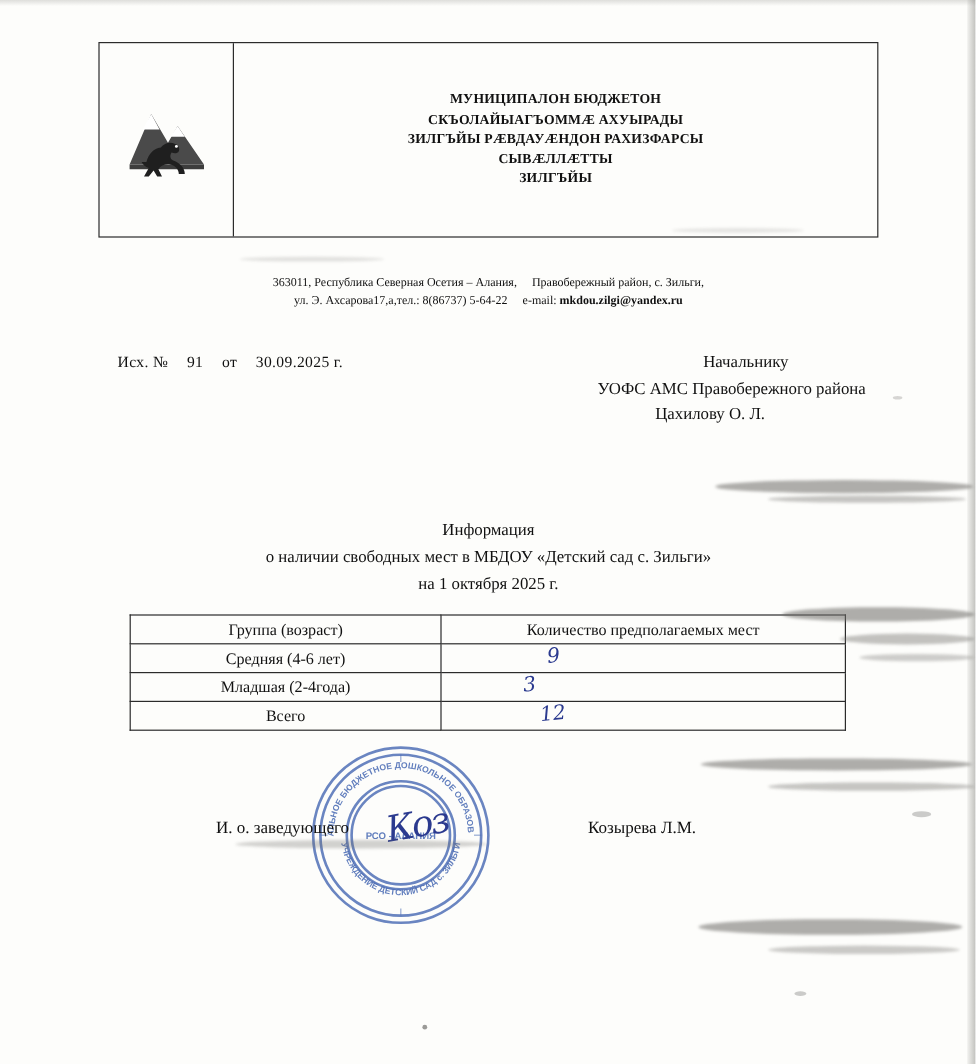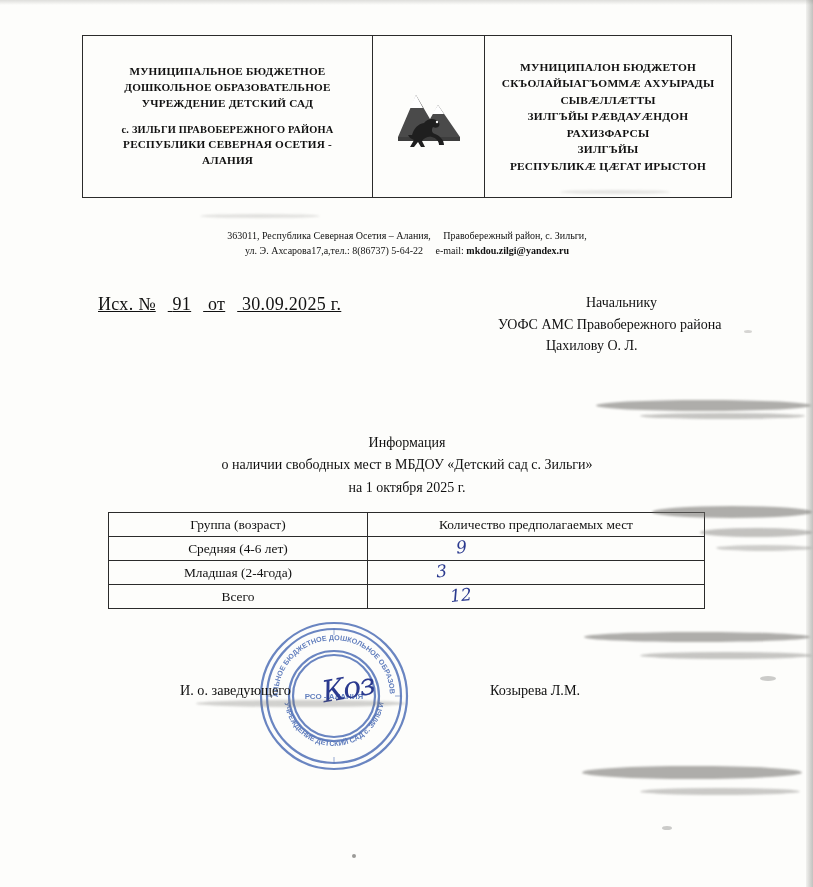--- a/index.html
+++ b/index.html
@@ -105,23 +105,22 @@
   .address .row {
     display: block;
   }
   .address .mail-bold { font-weight: bold; }
 
   
   .outgoing {
     position: absolute;
     left: 98px;
     top: 294px;
-    font-size: 18px;
+    font-size: 13px;
     letter-spacing: .3px;
-    text-decoration: underline;
   }
   .outgoing span { margin-right: 12px; }
 
   
   .addressee {
     position: absolute;
     left: 498px;
     top: 292px;
     font-size: 14px;
     line-height: 1.55;
@@ -238,54 +237,43 @@
 </style>
 </head>
 <body>
 
 <div class="scan"></div>
 <div class="scan-edge-top"></div>
 <div class="scan-edge-right"></div>
 
 <div class="letterhead">
 
-  <div class="lh-cell lh-left">
-    <div>
-      <p>МУНИЦИПАЛЬНОЕ БЮДЖЕТНОЕ</p>
-      <p>ДОШКОЛЬНОЕ ОБРАЗОВАТЕЛЬНОЕ</p>
-      <p>УЧРЕЖДЕНИЕ ДЕТСКИЙ САД</p>
-      <p class="block-gap small-caps-line">с. ЗИЛЬГИ ПРАВОБЕРЕЖНОГО РАЙОНА</p>
-      <p>РЕСПУБЛИКИ СЕВЕРНАЯ ОСЕТИЯ -</p>
-      <p>АЛАНИЯ</p>
-    </div>
-  </div>
 
   <div class="lh-cell lh-mid">
     <div class="coat">
       <svg viewBox="0 0 74 92" width="74" height="92" aria-hidden="true">
 
         <path d="M6 66 L24 24 L38 48 L46 34 L68 66 Z" fill="#4a4a4a"></path>
         <path d="M24 24 L31 37 L17 37 Z" fill="#ffffff"></path>
         <path d="M46 34 L52 43 L40 43 Z" fill="#ffffff"></path>
         <path d="M6 66 L68 66 L68 70 L6 70 Z" fill="#3d3d3d"></path>
 
         <path d="M20 64 c2-7 6-11 12-12 c3-4 8-5 12-3 c3 1 4 4 3 6 c-1 2-4 2-6 1 c-2 3-1 6 2 7 c5 2 9 6 9 11 l-5 0 c0-4-3-7-7-8 c-4-1-8 1-10 4 l3 6 l-4 0 l-3-5 l-4 5 l-4 0 l4-7 c-3-1-5-3-6-5 z" fill="#1f1f1f"></path>
         <circle cx="45" cy="51" r="1.2" fill="#ffffff"></circle>
       </svg>
     </div>
   </div>
 
   <div class="lh-cell lh-right">
     <div>
       <p>МУНИЦИПАЛОН БЮДЖЕТОН</p>
       <p>СКЪОЛАЙЫАГЪОММÆ АХУЫРАДЫ</p>
+      <p>ЗИЛГЪЙЫ РÆВДАУÆНДОН РАХИЗФАРСЫ</p>
       <p>СЫВÆЛЛÆТТЫ</p>
-      <p>ЗИЛГЪЙЫ РÆВДАУÆНДОН РАХИЗФАРСЫ</p>
       <p>ЗИЛГЪЙЫ</p>
-      <p>РЕСПУБЛИКÆ ЦÆГАТ ИРЫСТОН</p>
     </div>
   </div>
 </div>
 
 <div class="address">
   <div class="row">
     <span>363011, Республика Северная Осетия – Алания,</span>
     &nbsp;&nbsp;&nbsp;
     <span>Правобережный район, с. Зильги,</span>
   </div>

